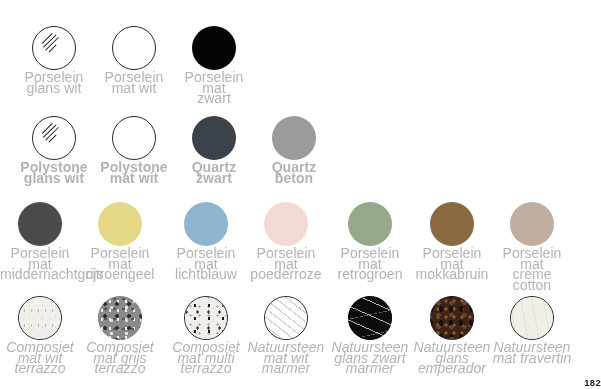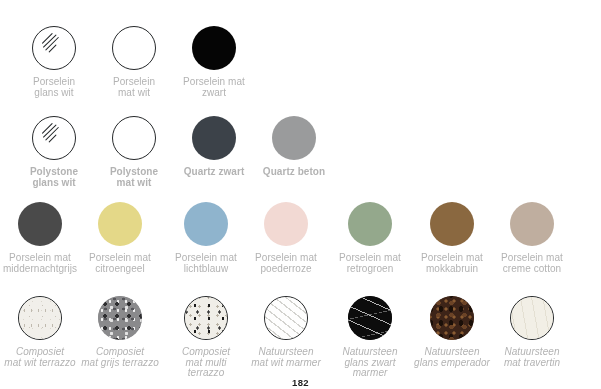--- a/index.html
+++ b/index.html
@@ -55,39 +55,38 @@
     background:#ffffff;
   }
 
   .gloss-lines{
     position:absolute;
     left:0;top:0;width:100%;height:100%;
     pointer-events:none;
   }
 
   .swatch-label{
-    margin-top:5px;
-    font-size:10px;
+    font-size:14px;
     line-height:10.5px;
     color:#b3b3b3;
     letter-spacing:0.05px;
     white-space:pre-line;
   }
 
   
   .tex{
     position:absolute;inset:0;
     border-radius:50%;
   }
 
   .page-number{
     position:absolute;
     left:0;right:0;
     top:377px;
-    text-align:center;
+    text-align:right;
     font-size:9.5px;
     font-weight:bold;
     color:#1d1d1d;
     letter-spacing:0.3px;
   }
 </style>
 </head>
 <body>
 
 <div id="page">

